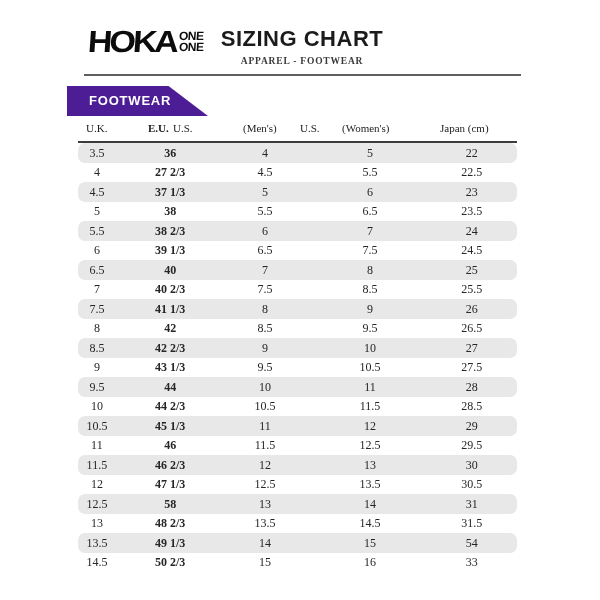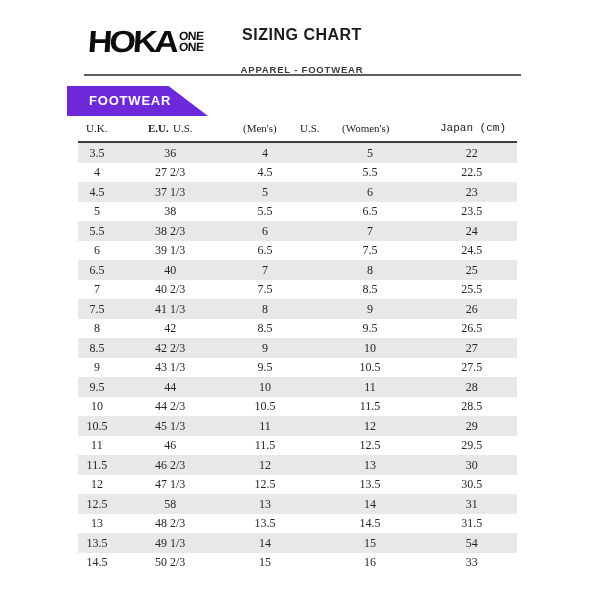--- a/index.html
+++ b/index.html
@@ -49,49 +49,49 @@
     position: absolute;
     left: 302px;
     top: 26px;
     transform: translateX(-50%);
     text-align: center;
     white-space: nowrap;
   }
   .title {
     font-family: "Liberation Sans", sans-serif;
     font-weight: bold;
-    font-size: 16px;
+    font-size: 22px;
     letter-spacing: 0.5px;
     color: #1b1b1b;
   }
   .subtitle {
-    font-family: Liberation Sans, sans-serif;
+    font-family: Liberation Serif, serif;
     font-weight: bold;
     font-size: 9.5px;
     letter-spacing: 0.8px;
     color: #3a3a3a;
-    margin-top: 20px;
+    margin-top: 4px;
   }
   .rule {
     position: absolute;
     left: 84px;
     top: 74px;
     width: 437px;
     height: 2px;
     background: #5f5f5f;
   }
 
   
   .badge {
     position: absolute;
     left: 67px;
     top: 86px;
     width: 141px;
     height: 30px;
-    background: #6d28d9;
+    background: #4c1d95;
     clip-path: polygon(0 0, 72% 0, 100% 100%, 0 100%);
   }
   .badge span {
     display: block;
     font-family: "Liberation Sans", sans-serif;
     font-weight: bold;
     font-size: 13px;
     letter-spacing: 0.8px;
     color: #ffffff;
     line-height: 30px;
@@ -111,40 +111,41 @@
     font-size: 11px;
     color: #1d1d1d;
   }
   .thead span { position: absolute; top: 2px; white-space: nowrap; }
   .thead span:nth-of-type(1) { left: 8px; }
   .thead span:nth-of-type(2) { left: 70px; font-weight: bold; }
   .thead span:nth-of-type(3) { left: 95px; }
   .thead span:nth-of-type(4) { left: 165px; }
   .thead span:nth-of-type(5) { left: 222px; }
   .thead span:nth-of-type(6) { left: 264px; }
-  .thead span:nth-of-type(7) { left: 362px; font-family: Liberation Mono, monospace; }
+  .thead span:nth-of-type(7) { left: 362px; }
   .topline {
     height: 2px;
     background: #3c3c3c;
   }
   .trow {
     position: relative;
     height: 19.5px;
+    border-radius: 7px;
   }
   .trow.alt { background: #e8e8e8; }
   .cell {
     position: absolute;
     top: 50%;
     transform: translate(-50%, -50%);
     font-size: 12px;
     color: #262626;
     white-space: nowrap;
   }
   .c0 { left: 4.3%; }
-  .c1 { left: 21%; }
+  .c1 { left: 21%; font-weight: bold; }
   .c2 { left: 42.6%; }
   .c3 { left: 66.5%; }
   .c4 { left: 89.7%; }
 </style>
 </head>
 <body>
 
 <div class="page">
 
   <div class="logo">

